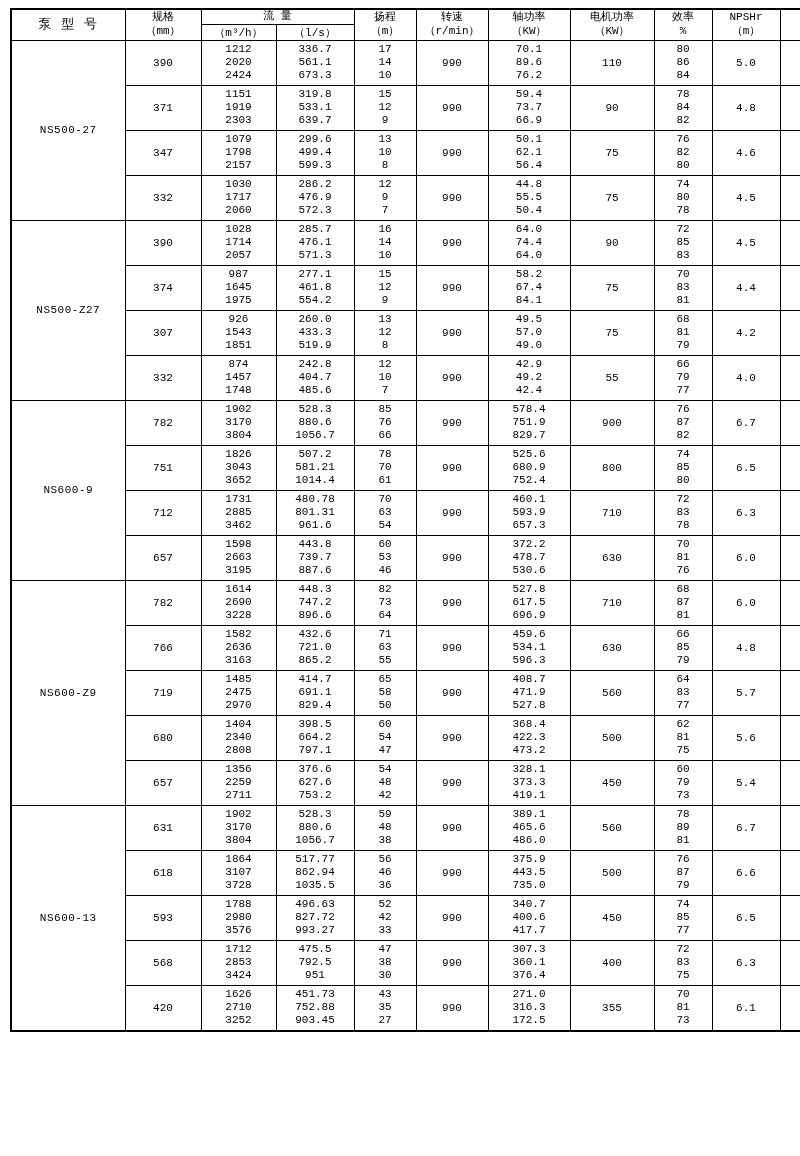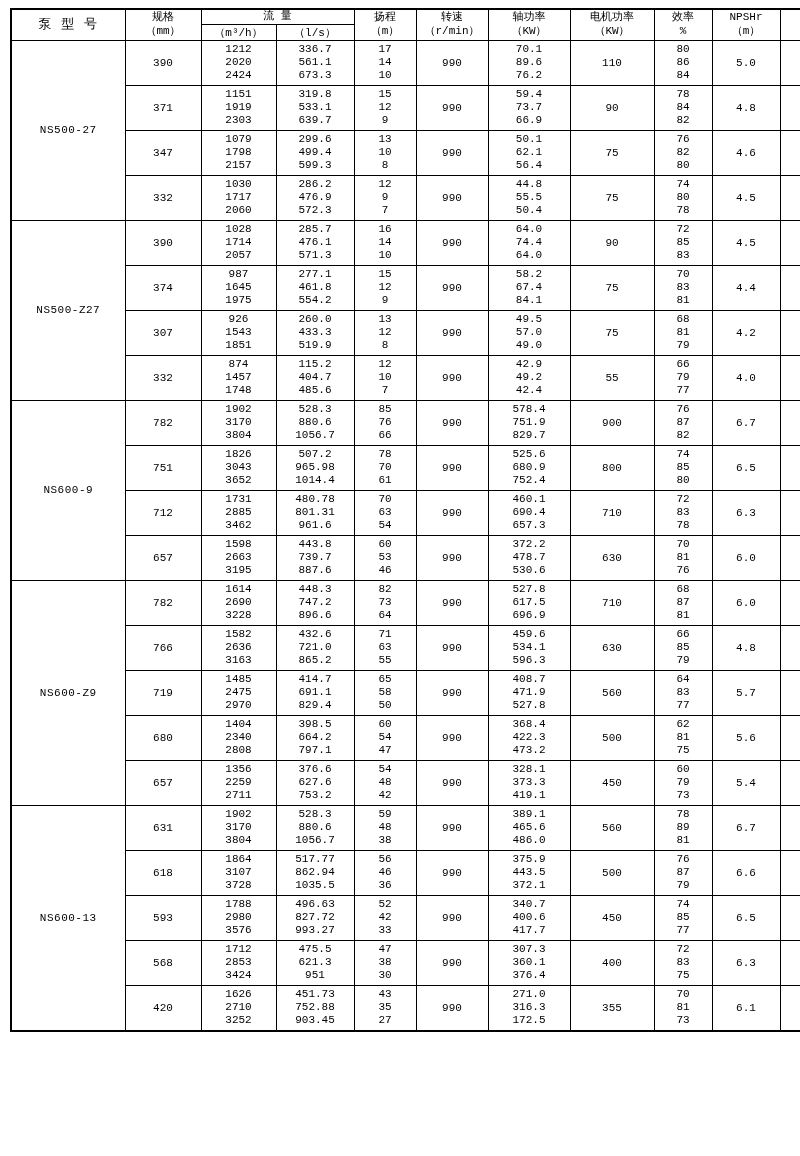--- a/index.html
+++ b/index.html
@@ -459,21 +459,21 @@
           <td class="cell-3 spec-cell">332</td>
           <td class="cell-3">
             <span class="stack">
               <span>874</span>
               <span>1457</span>
               <span>1748</span>
             </span>
           </td>
           <td class="cell-3">
             <span class="stack">
-              <span>115.2</span>
+              <span>242.8</span>
               <span>404.7</span>
               <span>485.6</span>
             </span>
           </td>
           <td class="cell-3">
             <span class="stack">
               <span>12</span>
               <span>10</span>
               <span>7</span>
             </span>
@@ -545,21 +545,21 @@
           <td class="cell-3">
             <span class="stack">
               <span>1826</span>
               <span>3043</span>
               <span>3652</span>
             </span>
           </td>
           <td class="cell-3">
             <span class="stack">
               <span>507.2</span>
-              <span>965.98</span>
+              <span>581.21</span>
               <span>1014.4</span>
             </span>
           </td>
           <td class="cell-3">
             <span class="stack">
               <span>78</span>
               <span>70</span>
               <span>61</span>
             </span>
           </td>
@@ -602,21 +602,21 @@
             <span class="stack">
               <span>70</span>
               <span>63</span>
               <span>54</span>
             </span>
           </td>
           <td class="cell-3 speed-cell">990</td>
           <td class="cell-3 shaft">
             <span class="stack">
               <span>460.1</span>
-              <span>690.4</span>
+              <span>593.9</span>
               <span>657.3</span>
             </span>
           </td>
           <td class="cell-3 motor-cell">710</td>
           <td class="cell-3">
             <span class="stack">
               <span>72</span>
               <span>83</span>
               <span>78</span>
             </span>
@@ -941,21 +941,21 @@
               <span>56</span>
               <span>46</span>
               <span>36</span>
             </span>
           </td>
           <td class="cell-3 speed-cell">990</td>
           <td class="cell-3 shaft">
             <span class="stack">
               <span>375.9</span>
               <span>443.5</span>
-              <span>372.1</span>
+              <span>735.0</span>
             </span>
           </td>
           <td class="cell-3 motor-cell">500</td>
           <td class="cell-3">
             <span class="stack">
               <span>76</span>
               <span>87</span>
               <span>79</span>
             </span>
           </td>
@@ -1009,21 +1009,21 @@
           <td class="cell-3">
             <span class="stack">
               <span>1712</span>
               <span>2853</span>
               <span>3424</span>
             </span>
           </td>
           <td class="cell-3">
             <span class="stack">
               <span>475.5</span>
-              <span>621.3</span>
+              <span>792.5</span>
               <span>951</span>
             </span>
           </td>
           <td class="cell-3">
             <span class="stack">
               <span>47</span>
               <span>38</span>
               <span>30</span>
             </span>
           </td>

